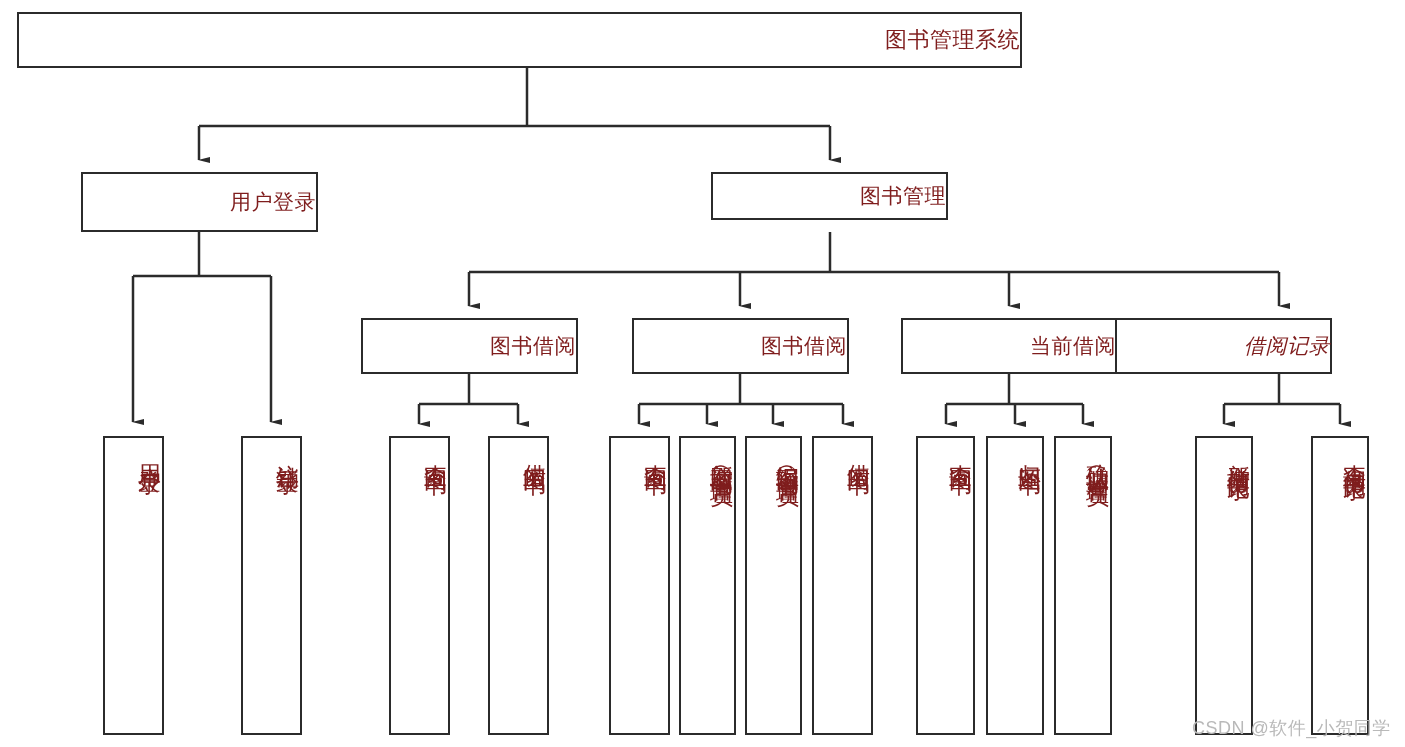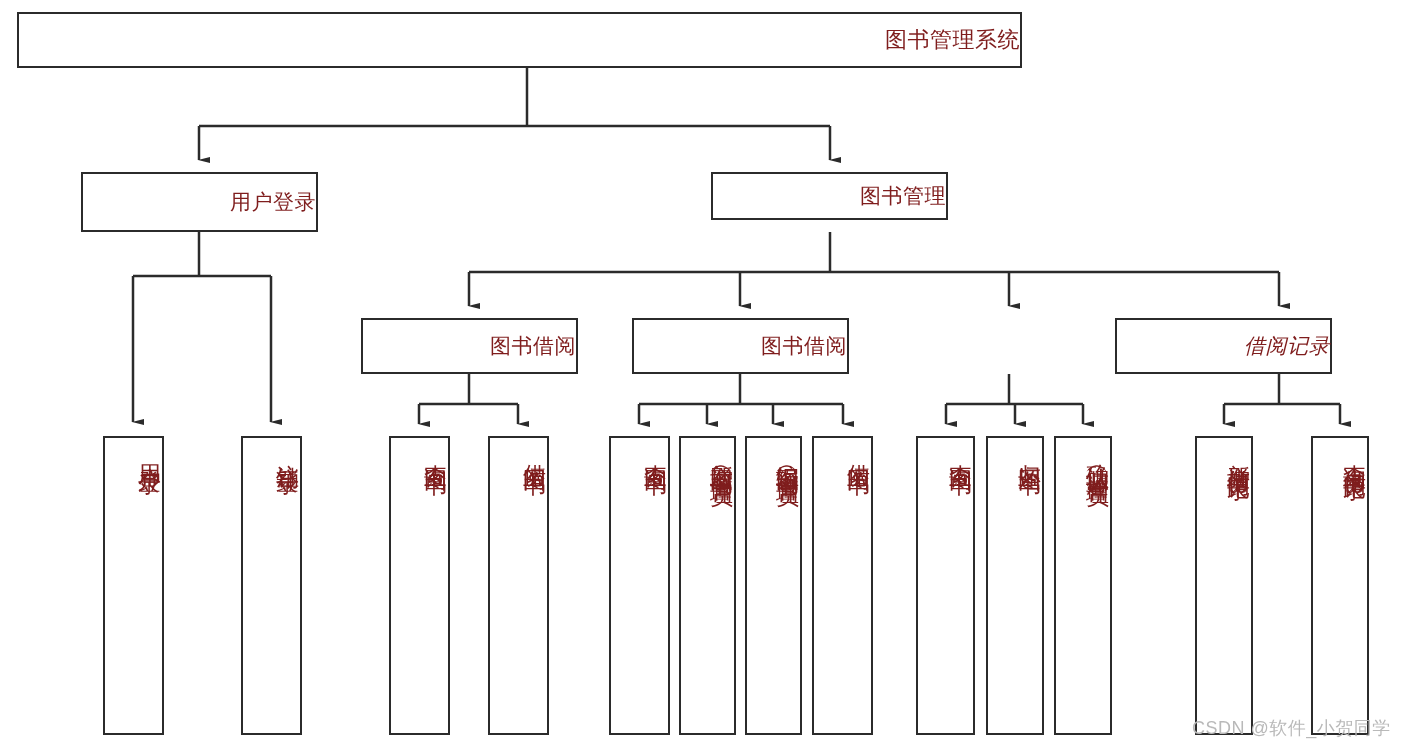--- a/index.html
+++ b/index.html
@@ -110,20 +110,23 @@
   <div class="node h-node" style="left:711px;top:172px;width:237px;height:48px;">
     <span class="lbl">图书管理</span>
   </div>
 
   <div class="node h-node" style="left:361px;top:318px;width:217px;height:56px;">
     <span class="lbl">图书借阅</span>
   </div>
   <div class="node h-node" style="left:632px;top:318px;width:217px;height:56px;">
     <span class="lbl">图书借阅</span>
   </div>
+  <div class="node h-node" style="left:901px;top:318px;width:217px;height:56px;">
+    <span class="lbl">当前借阅</span>
+  </div>
   <div class="node h-node" style="left:1115px;top:318px;width:217px;height:56px;font-style:italic;">
     <span class="lbl">借阅记录</span>
   </div>
 
   <div class="node leaf" style="left:103px;top:436px;width:61px;height:299px;">
     <span class="lbl">用户登录</span>
   </div>
   <div class="node leaf" style="left:241px;top:436px;width:61px;height:299px;">
     <span class="lbl">注销登录</span>
   </div>

